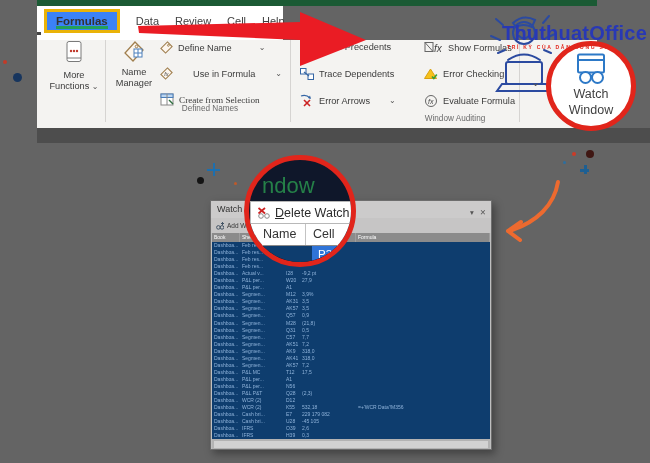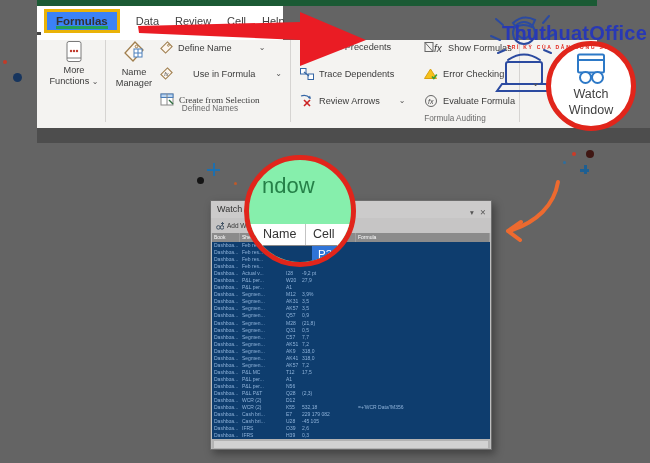--- a/index.html
+++ b/index.html
@@ -55,21 +55,21 @@
   .wcol{overflow:hidden;white-space:nowrap;padding-left:2px;border-right:1px solid #9e9e9e;}
   .wbody{position:absolute;left:1px;top:41px;width:278px;height:197px;background:#0e3d6e;overflow:hidden;}
   .wrow{display:grid;grid-template-columns:28px 30px 14px 16px 56px 1fr;height:7.05px;
         font-size:5px;line-height:7px;color:#8fb3da;}
   .wcell{overflow:hidden;white-space:nowrap;padding-left:2px;}
   .wcell-sel{background:#2f74d8;color:#fff;}
   .dlg-footer{position:absolute;left:1px;top:238px;width:278px;height:10px;background:#b3b3b3;}
   .dlg-footer-inner{position:absolute;left:2px;top:2px;right:2px;bottom:1px;background:#d2d2d2;}
 
   
-  .magnifier{left:244px;top:155px;width:112px;height:112px;border-radius:50%;background:#86efac;
+  .magnifier{left:244px;top:155px;width:112px;height:112px;border-radius:50%;background:#0f172a;
              border:5px solid #e1251b;box-sizing:border-box;overflow:hidden;z-index:6;}
   .mag-heading{position:absolute;left:13px;top:13px;font-size:22px;color:#258048;}
   .mag-delete{position:absolute;left:1px;top:41px;width:104px;height:23px;background:#fff;
               border:1px solid #b8b8b8;box-sizing:border-box;display:flex;align-items:center;gap:5px;
               padding-left:6px;font-size:12.5px;color:#2b2b2b;}
   .mag-delete .dl::first-letter{text-decoration:underline;}
   .mag-headers{position:absolute;left:0;top:64px;width:102px;height:21px;background:#fff;
                border-bottom:1.5px solid #8a8a8a;font-size:12.5px;color:#333;}
   .mag-name{position:absolute;left:14px;top:3px;}
   .mag-cell{position:absolute;left:64px;top:3px;}
@@ -109,21 +109,21 @@
   <div class="abs btn-large" style="left:45px;top:40px;width:58px;">
     <span>
       <svg width="20" height="24" viewBox="0 0 20 24">
           <rect x="3" y="1.5" width="14" height="20" rx="2" fill="#fff" stroke="#7a7a7a"></rect>
           <circle cx="7" cy="11" r="1.2" fill="#c0392b"></circle>
           <circle cx="10" cy="11" r="1.2" fill="#c0392b"></circle>
           <circle cx="13" cy="11" r="1.2" fill="#c0392b"></circle>
           <line x1="3" y1="18" x2="17" y2="18" stroke="#7a7a7a"></line>
         </svg>
     </span>
-    <div style="margin-top:1px;">
+    <div style="margin-top:6px;">
       <span>More</span><br>
       <span>Functions</span>
       <span class="chev">⌄</span>
     </div>
   </div>
 
   <div class="abs vdivider" style="left:105px;top:40px;height:82px;"></div>
 
   <div class="abs btn-large" style="left:110px;top:40px;width:48px;">
     <span>
@@ -203,21 +203,21 @@
 
   <div class="abs btn-small" style="left:300px;top:94px;">
     <span>
       <svg width="14" height="13" viewBox="0 0 14 13">
           <path d="M1 2 q5 -2 9 2" fill="none" stroke="#3465a4" stroke-width="1.3"></path>
           <path d="M11 5 L8 4 L10 1.5 Z" fill="#3465a4"></path>
           <line x1="4" y1="6" x2="10" y2="12" stroke="#cc2222" stroke-width="1.6"></line>
           <line x1="10" y1="6" x2="4" y2="12" stroke="#cc2222" stroke-width="1.6"></line>
         </svg>
     </span>
-    <span>Review Arrows</span>
+    <span>Error Arrows</span>
     <span class="chev" style="margin-left:14px;">⌄</span>
   </div>
 
   <div class="abs btn-small" style="left:424px;top:41px;">
     <span>
       <svg width="19" height="13" viewBox="0 0 19 13">
           <rect x="1" y="1.5" width="8" height="9" fill="none" stroke="#666"></rect>
           <line x1="1" y1="1.5" x2="9" y2="10.5" stroke="#666"></line>
           <text x="10" y="11" font-size="10" font-style="italic" fill="#444">fx</text>
         </svg>
@@ -238,21 +238,21 @@
   <div class="abs btn-small" style="left:424px;top:94px;text-align:right;">
     <span>
       <svg width="14" height="14" viewBox="0 0 14 14">
           <circle cx="7" cy="7" r="5.5" fill="none" stroke="#666"></circle>
           <text x="4" y="10" font-size="7" font-style="italic" fill="#444">fx</text>
         </svg>
     </span>
     <span>Evaluate Formula</span>
   </div>
 
-  <div class="abs group-label" style="left:395px;top:114px;width:120px;">Formula Auditing</div>
+  <div class="abs group-label" style="left:395px;top:114px;width:120px;">Window Auditing</div>
 
   <div class="abs vdivider" style="left:519px;top:40px;height:82px;"></div>
 
   <span class="abs watch-chev">⌄</span>
   <div class="abs watch-circle">
     <div style="margin-top:7px;display:flex;justify-content:center;">
       <svg width="40" height="32" viewBox="0 0 40 32">
           <rect x="7" y="1.5" width="26" height="18" rx="1.5" fill="#fff" stroke="#2d79c7" stroke-width="2"></rect>
           <line x1="7" y1="7" x2="33" y2="7" stroke="#2d79c7" stroke-width="2"></line>
           <circle cx="14.5" cy="24.5" r="5.5" fill="#fff" stroke="#2d79c7" stroke-width="2"></circle>
@@ -541,20 +541,31 @@
           <span class="wcell"></span>
         </div>
       </div>
     <div class="dlg-footer">
         <div class="dlg-footer-inner"></div>
       </div>
   </div>
 
   <div class="abs magnifier">
     <div class="mag-heading">ndow</div>
+    <div class="mag-delete">
+      <span>
+        <svg width="13" height="12" viewBox="0 0 13 12">
+            <circle cx="4" cy="9" r="2.3" fill="none" stroke="#888"></circle>
+            <circle cx="10" cy="9" r="2.3" fill="none" stroke="#888"></circle>
+            <line x1="1.5" y1="1" x2="8" y2="6.5" stroke="#cc2020" stroke-width="1.7"></line>
+            <line x1="8" y1="1" x2="1.5" y2="6.5" stroke="#cc2020" stroke-width="1.7"></line>
+          </svg>
+      </span>
+      <span class="dl">Delete Watch</span>
+    </div>
     <div class="mag-headers">
       <span class="mag-name">Name</span>
       <span class="mag-cell">Cell</span>
       <span class="mag-vline"></span>
     </div>
     <div class="mag-navy">
       <span class="mag-p30">P30</span>
     </div>
   </div>
 

